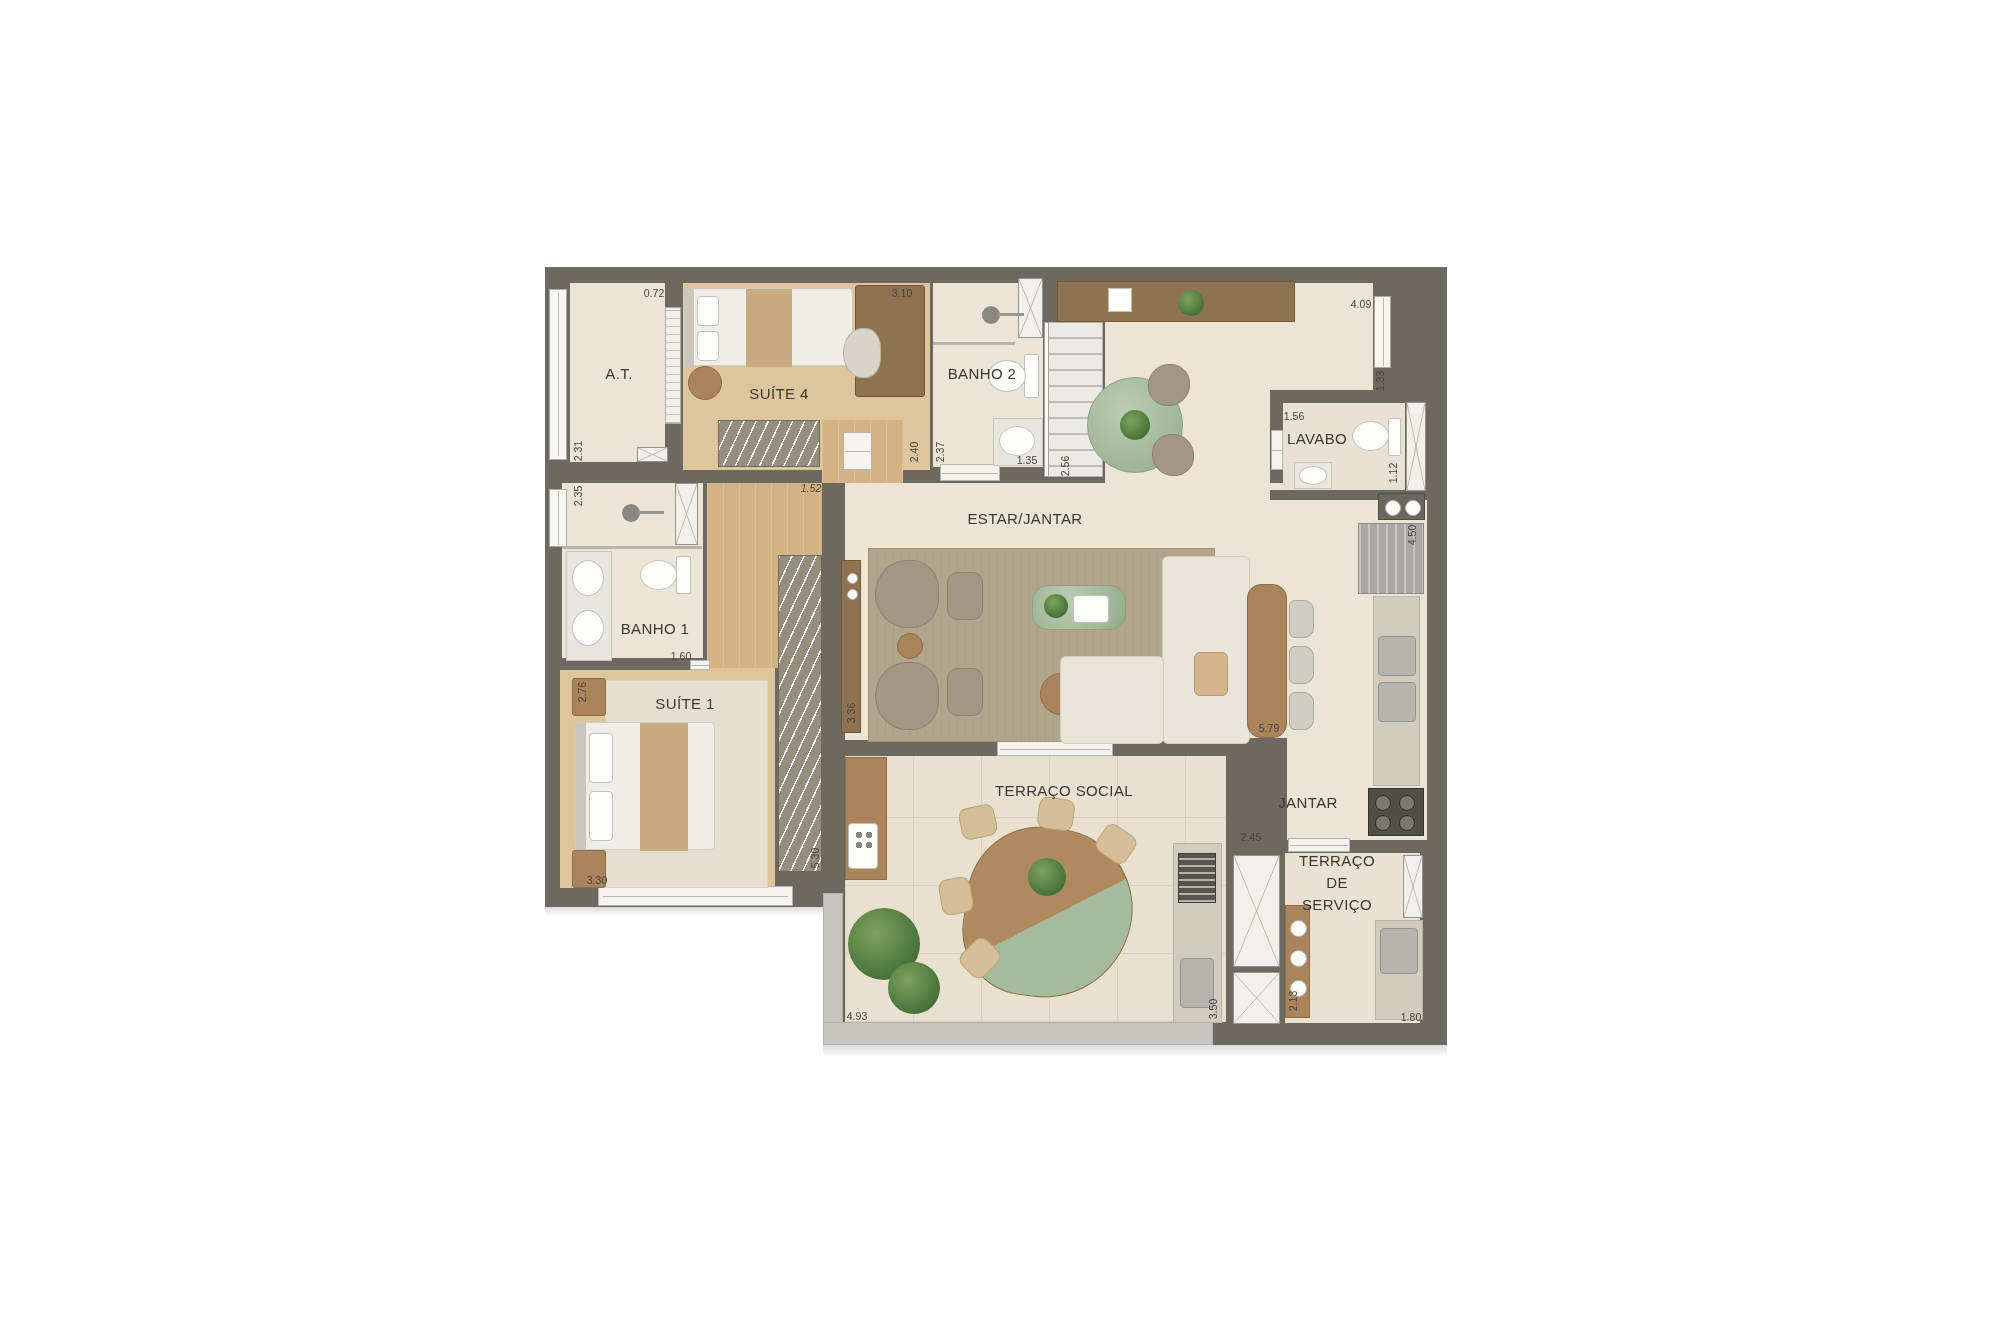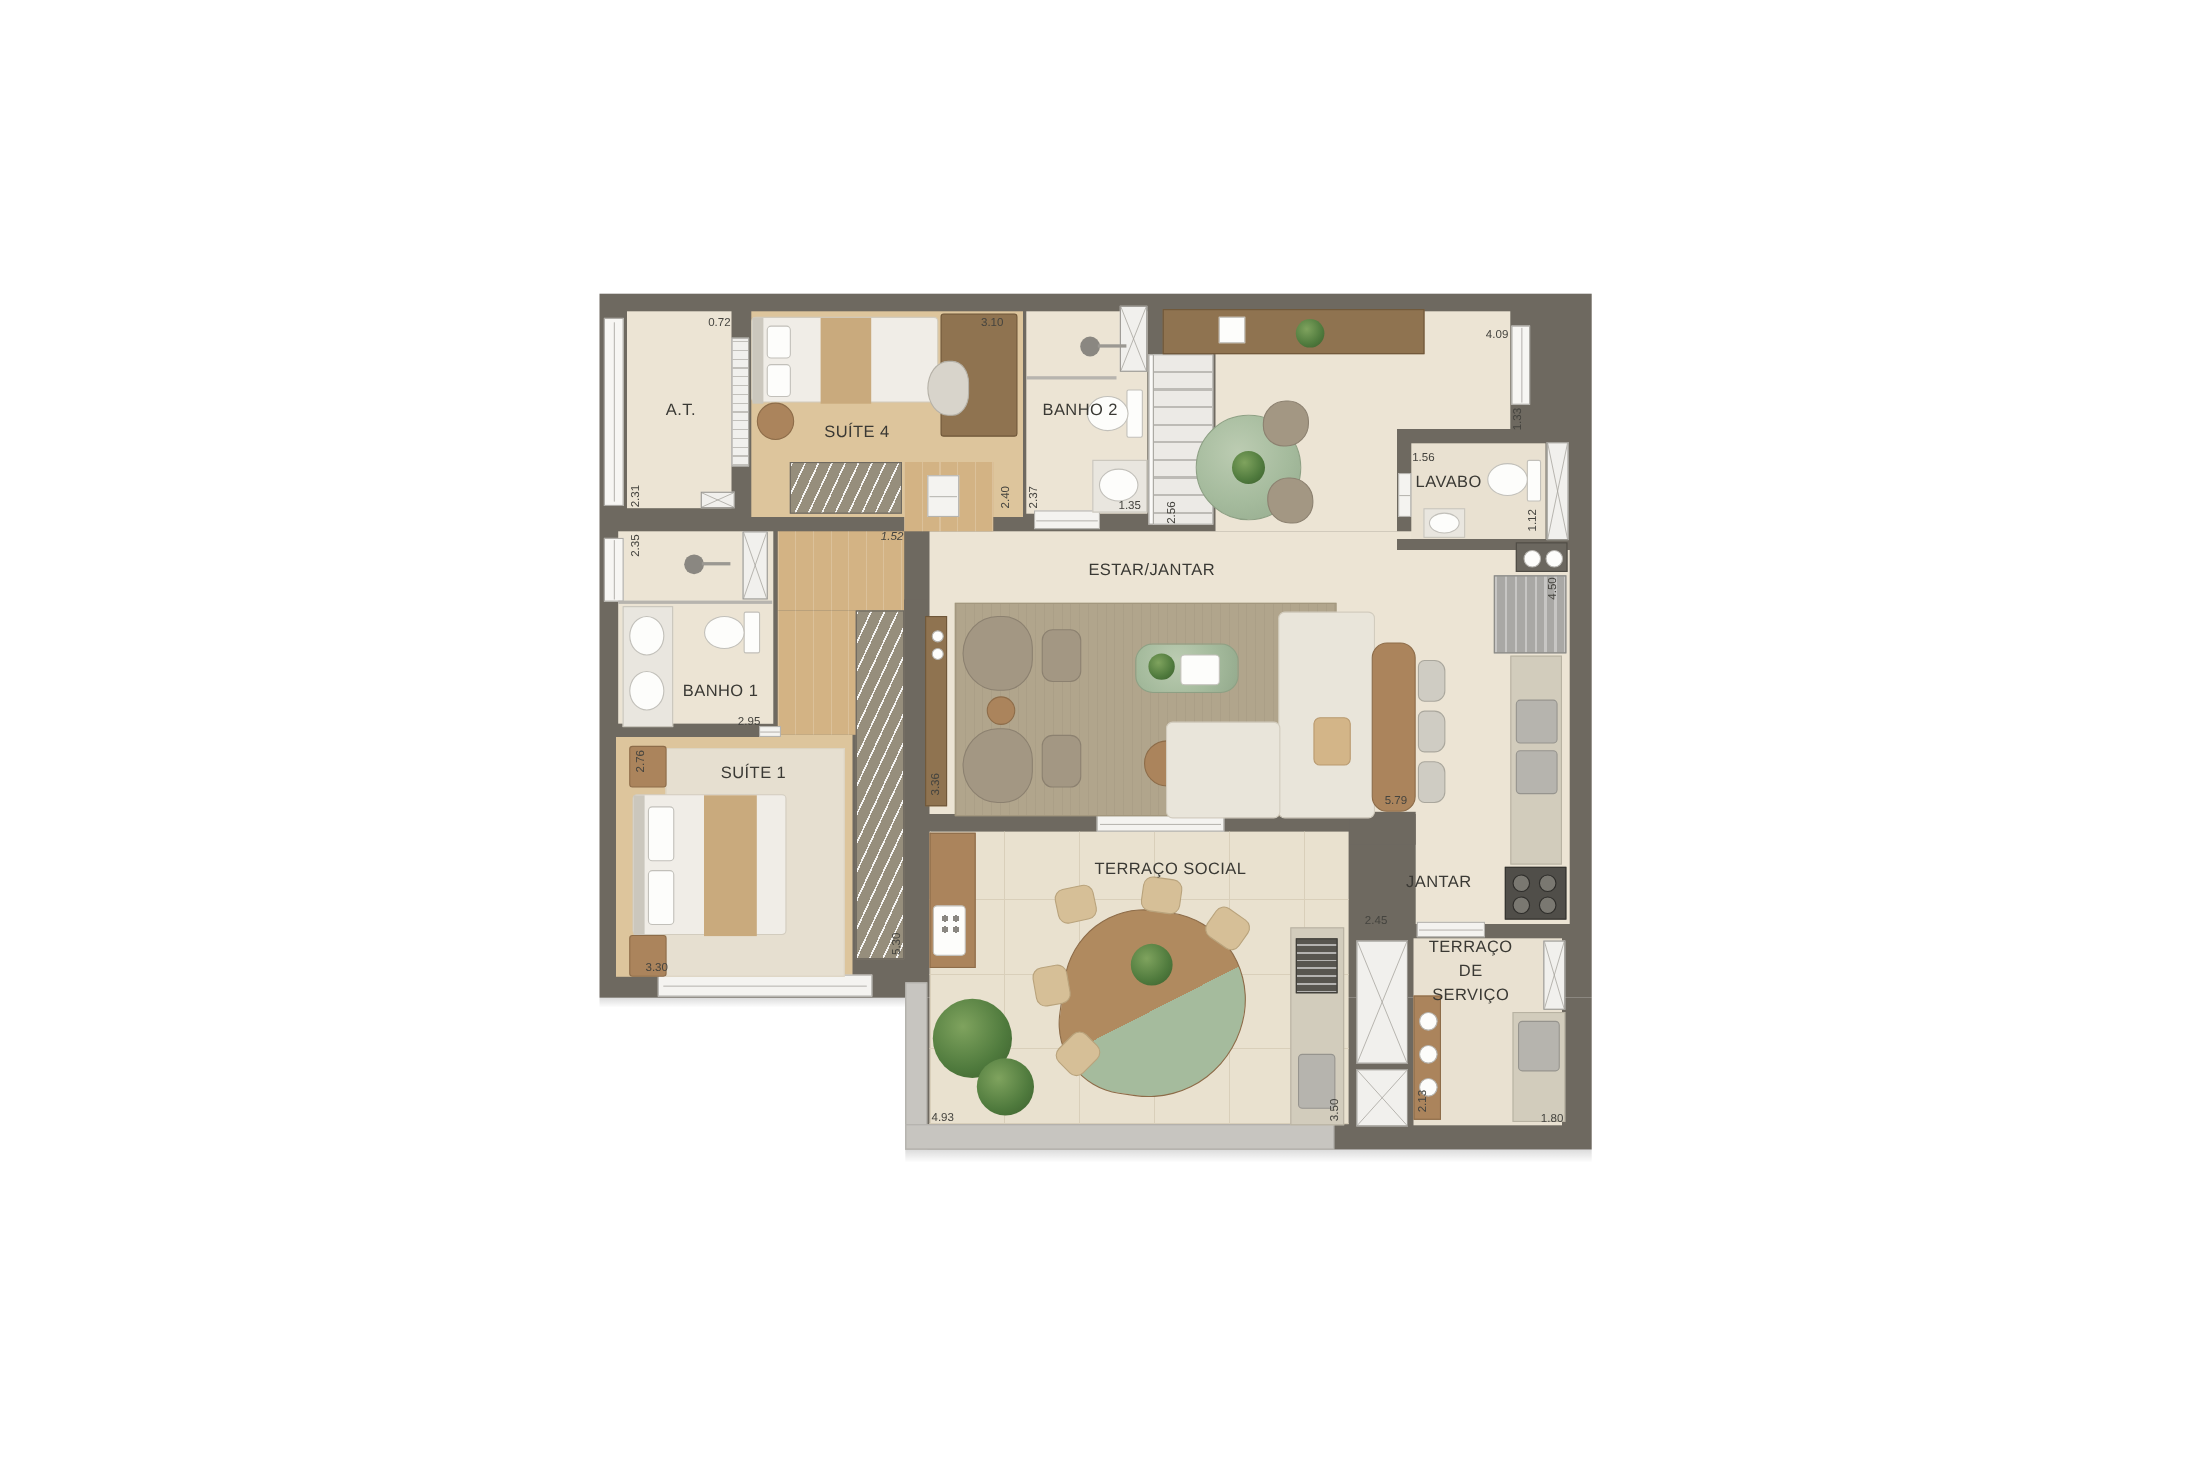--- a/index.html
+++ b/index.html
@@ -284,21 +284,21 @@
     <div class="dot" style="left:4px;top:44px;width:15px;height:15px;"></div>
     <div class="dot" style="left:4px;top:74px;width:15px;height:15px;"></div>
   </div>
   <div class="furn stone" style="left:1375px;top:920px;width:48px;height:100px;"></div>
   <div class="furn gray" style="left:1380px;top:928px;width:38px;height:46px;"></div>
 
   <div class="rlabel" style="left:619px;top:373px;">A.T.</div>
   <div class="rlabel" style="left:779px;top:393px;">SUÍTE 4</div>
   <div class="rlabel" style="left:982px;top:373px;">BANHO 2</div>
   <div class="rlabel" style="left:1317px;top:438px;">LAVABO</div>
-  <div class="rlabel" style="left:1047px;top:518px;">ESTAR/JANTAR</div>
+  <div class="rlabel" style="left:1025px;top:518px;">ESTAR/JANTAR</div>
   <div class="rlabel" style="left:655px;top:628px;">BANHO 1</div>
   <div class="rlabel" style="left:685px;top:703px;">SUÍTE 1</div>
   <div class="rlabel" style="left:1308px;top:802px;">JANTAR</div>
   <div class="rlabel" style="left:1064px;top:790px;">TERRAÇO SOCIAL</div>
   <div class="rlabel wrap" style="left:1337px;top:883px;">TERRAÇO DE SERVIÇO</div>
 
   <span class="dim" style="left:654px;top:293px;">0.72</span>
   <span class="dim" style="left:902px;top:293px;">3.10</span>
   <span class="dim" style="left:1361px;top:304px;">4.09</span>
   <span class="dim v" style="left:1380px;top:381px;">1.33</span>
@@ -306,21 +306,21 @@
   <span class="dim v" style="left:1393px;top:473px;">1.12</span>
   <span class="dim v" style="left:1412px;top:535px;">4.50</span>
   <span class="dim v" style="left:914px;top:452px;">2.40</span>
   <span class="dim v" style="left:940px;top:452px;">2.37</span>
   <span class="dim" style="left:1027px;top:460px;">1.35</span>
   <span class="dim v" style="left:1065px;top:466px;">2.56</span>
   <span class="dim" style="left:811px;top:488px;font-style:italic;">1.52</span>
   <span class="dim v" style="left:851px;top:713px;">3.36</span>
   <span class="dim" style="left:1269px;top:728px;">5.79</span>
   <span class="dim v" style="left:815px;top:858px;">5.30</span>
-  <span class="dim" style="left:681px;top:656px;">2.95</span>
+  <span class="dim" style="left:681px;top:656px;">1.60</span>
   <span class="dim v" style="left:578px;top:451px;">2.31</span>
   <span class="dim v" style="left:578px;top:496px;">2.35</span>
   <span class="dim v" style="left:582px;top:692px;">2.76</span>
   <span class="dim" style="left:597px;top:880px;">3.30</span>
   <span class="dim" style="left:857px;top:1016px;">4.93</span>
   <span class="dim v" style="left:1213px;top:1009px;">3.50</span>
   <span class="dim" style="left:1251px;top:837px;">2.45</span>
   <span class="dim v" style="left:1293px;top:1001px;">2.13</span>
   <span class="dim" style="left:1411px;top:1017px;">1.80</span>
 

